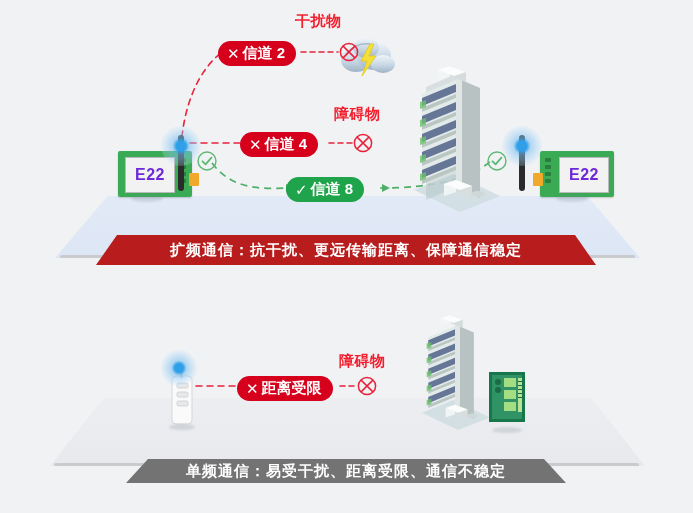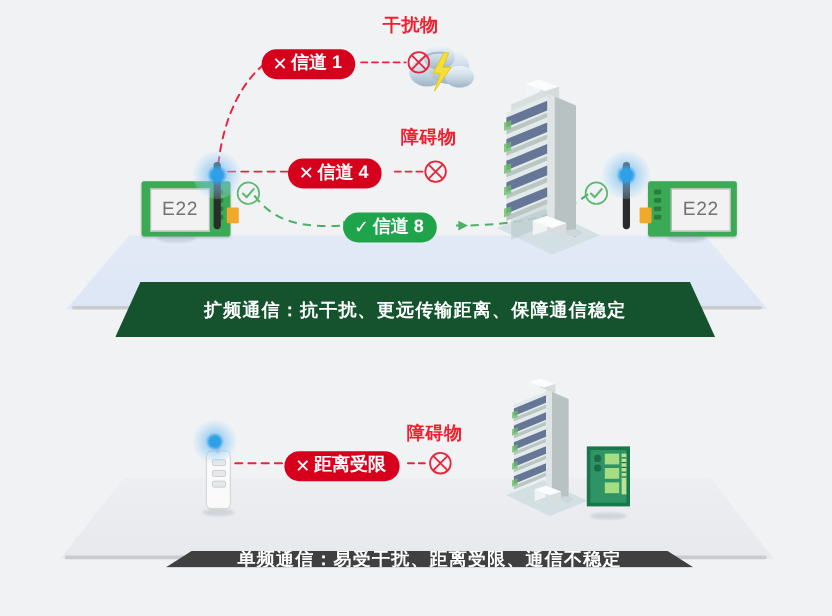--- a/index.html
+++ b/index.html
@@ -24,28 +24,28 @@
     clip-path:polygon(9% 0%,91% 0%,100% 100%,0% 100%);
   }
 
   
   .banner{
     position:absolute;display:flex;align-items:center;justify-content:center;
     color:#fff;font-weight:bold;letter-spacing:1px;
     font-size:15px;
   }
   .banner-blue{
-    left:96px;top:235px;width:500px;height:46px;
-    background:#14532d;
+    left:96px;top:235px;width:500px;height:30px;
+    background:#b91c1c;
     clip-path:polygon(4.2% 0%,95.8% 0%,100% 100%,0% 100%);
     box-shadow:0 1px 0 rgba(0,0,0,.06);
   }
   .banner-dark{
-    left:138px;top:459px;width:440px;height:14px;
-    background:#404040;
+    left:126px;top:459px;width:440px;height:24px;
+    background:#737373;
     clip-path:polygon(5% 0%,95% 0%,100% 100%,0% 100%);
   }
   .banner-shadow{
     position:absolute;height:3px;background:#c9cbcf;border-radius:2px;
   }
   .bs1{left:60px;top:255px;width:575px;}
   .bs2{left:54px;top:463px;width:585px;}
 
   
   .pill{
@@ -71,21 +71,21 @@
   .e22{position:absolute;width:74px;height:46px;}
   .e22 .board{
     position:absolute;left:0;top:0;width:74px;height:46px;
     background:#3aaa55;border-radius:2px;
     box-shadow:0 1px 2px rgba(0,0,0,.18);
   }
   .e22 .screen{
     position:absolute;left:7px;top:6px;width:48px;height:34px;
     background:#f2f2f2;border:1px solid #b9b9b9;
     display:flex;align-items:center;justify-content:center;
-    color:#737373;font-size:16px;font-weight:normal;letter-spacing:.5px;
+    color:#6d28d9;font-size:16px;font-weight:bold;letter-spacing:.5px;
   }
   .e22 .pads{position:absolute;right:5px;top:7px;width:7px;}
   .e22 .pads i{display:block;width:6px;height:4px;background:#2b7d3f;margin-bottom:3px;border-radius:1px;}
   .e22 .conn{
     position:absolute;right:-7px;top:22px;width:10px;height:13px;
     background:#f0a92a;border-radius:1px;
   }
   .e22.flip .screen{left:19px;}
   .e22.flip .pads{left:5px;right:auto;}
   .e22.flip .conn{left:-7px;right:auto;}
@@ -241,26 +241,26 @@
       <polygon points="34,8 46,4 46,14 34,18" fill="#f2f5f5"></polygon>
       <polygon points="34,8 46,4 62,10 50,14" fill="#fbfdfd"></polygon>
 
       <polygon points="52,118 68,124 68,136 52,130" fill="#d8dede"></polygon>
       <polygon points="40,122 52,118 52,130 40,134" fill="#f0f4f4"></polygon>
       <polygon points="40,122 52,118 68,124 56,128" fill="#fbfdfd"></polygon>
       <ellipse cx="74" cy="132" rx="7" ry="3" fill="#cfd8d8"></ellipse>
     </svg>
   </div>
 
-  <div class="obs-label" style="left:295px;top:12px;margin-left:24px;">干扰物</div>
+  <div class="obs-label" style="left:295px;top:12px;">干扰物</div>
   <div class="obs-label" style="left:334px;top:105px;">障碍物</div>
 
   <div class="pill pill-red" style="left:218px;top:41px;">
     <span class="mark">✕</span>
-    <span>信道 1</span>
+    <span>信道 2</span>
   </div>
   <div class="pill pill-red" style="left:240px;top:132px;">
     <span class="mark">✕</span>
     <span>信道 4</span>
   </div>
   <div class="pill pill-green" style="left:286px;top:177px;">
     <span class="mark">✓</span>
     <span>信道 8</span>
   </div>
 

